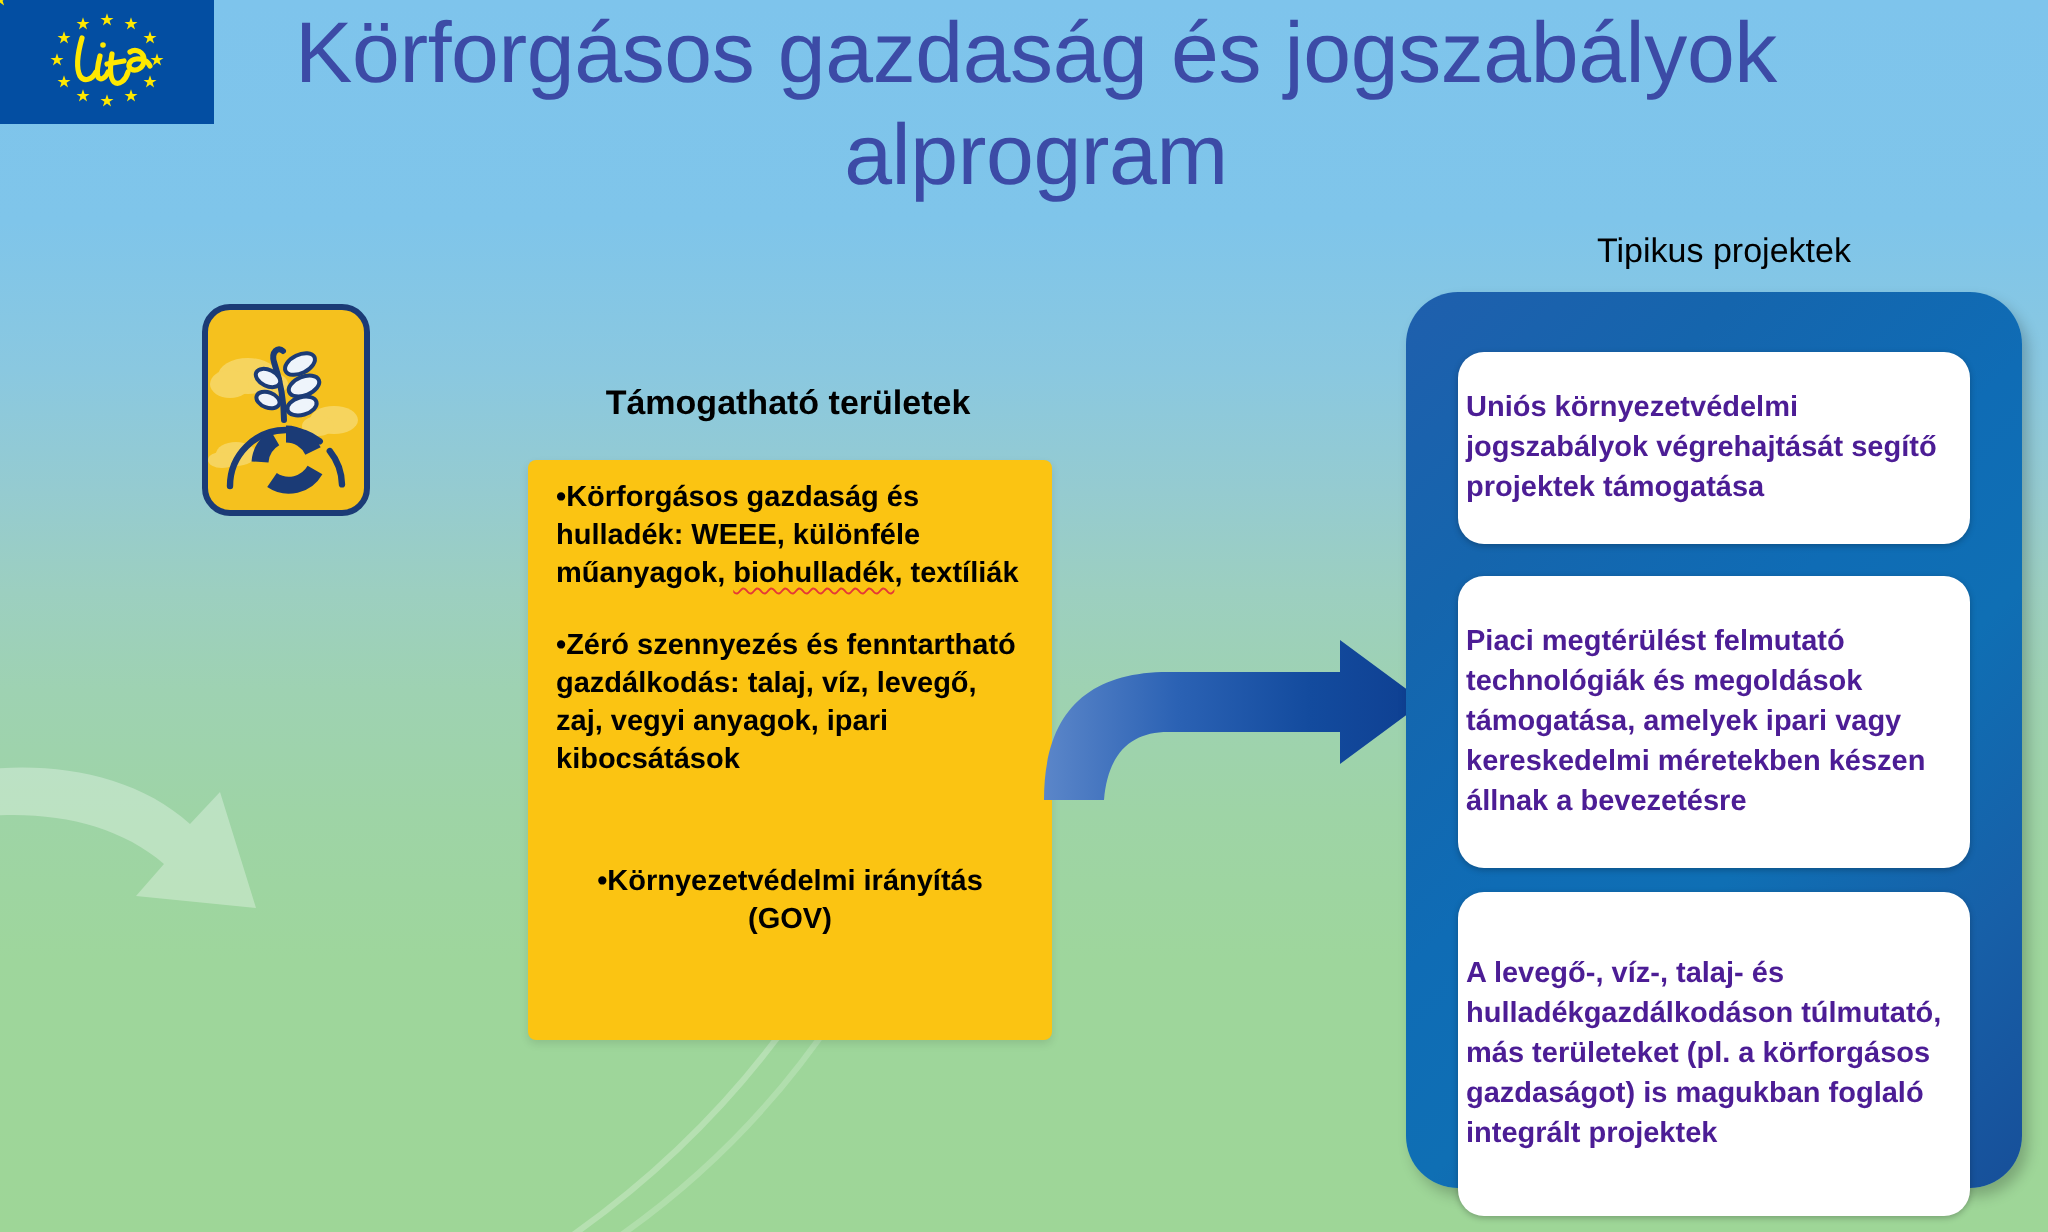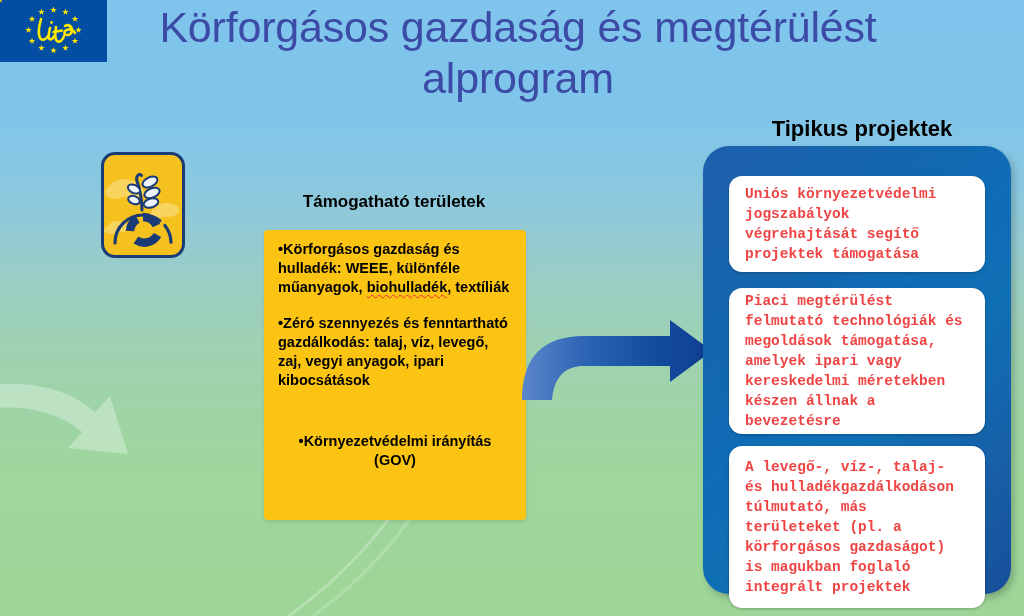--- a/index.html
+++ b/index.html
@@ -70,37 +70,37 @@
   .spell{ text-decoration:underline; text-decoration-color:#e53935;
           text-decoration-style:wavy; text-underline-offset:2px;
           text-decoration-thickness:1px;}
 
   
   .flow-arrow{position:absolute;left:522px;top:318px;width:190px;height:82px;}
 
   
   .right-head{
     position:absolute;left:700px;top:116px;width:324px;text-align:center;
-    font-size:22px;font-weight:bold;color:#000;
+    font-size:17px;font-weight:normal;color:#000;
   }
   .blue-panel{
     position:absolute;left:703px;top:146px;width:308px;height:448px;
     border-radius:26px;
     background:linear-gradient(135deg,#1f5fad 0%,#1565ad 22%,#0f6cb5 45%,#0f6fb4 60%,#1760a8 80%,#174f99 100%);
     box-shadow:3px 4px 7px rgba(0,0,0,.22);
   }
   .white-box{
     position:absolute;left:26px;width:256px;
     background:#ffffff;border-radius:13px;
     box-shadow:0 1px 3px rgba(0,0,0,.25);
     box-sizing:border-box;
     display:flex;align-items:center;
   }
   .wb-text{
-    padding:0 16px;font-size:14.5px;line-height:20px;font-weight:bold;color:#ef4444;font-family:Liberation Mono, monospace;
+    padding:0 4px;font-size:14.5px;line-height:20px;font-weight:bold;color:#4c1d95;
   }
   #wb0{top:30px;height:96px;}
   #wb1{top:142px;height:146px;}
   #wb2{top:300px;height:162px;}
 </style>
 </head>
 <body>
 
 <div id="slide">
 
@@ -138,21 +138,21 @@
         <path d="M50 28 C 49 32, 48 36, 49 38.5 C 50 40.5, 53 39, 54 36"></path>
         <circle cx="51.5" cy="22.5" r="1.4" fill="#ffe800" stroke="none"></circle>
         <path d="M56 27 C 55 33, 55 39, 57 41 C 59.5 43, 63 40, 64 36"></path>
         <path d="M53.5 32 L 62 30.5"></path>
         <path d="M65 26 C 68 24, 72 26, 72 30 C 72 34, 68 36, 65.5 34.5 C 63.5 33.2, 64.5 30, 68 29.5 C 71 29, 74 30.5, 75 33"></path>
       </g>
     </svg>
   </div>
 
   <div class="slide-title">
-    <div>Körforgásos gazdaság és megtérülést</div>
+    <div>Körforgásos gazdaság és jogszabályok</div>
     <div>alprogram</div>
   </div>
 
   <div class="icon-block">
     <div class="icon-card">
       <svg width="78" height="100" viewBox="0 0 78 100" xmlns="http://www.w3.org/2000/svg">
 
         <g fill="#f7d86a" opacity=".85">
           <ellipse cx="20" cy="33" rx="15" ry="9"></ellipse>
           <ellipse cx="11" cy="37" rx="10" ry="7"></ellipse>

